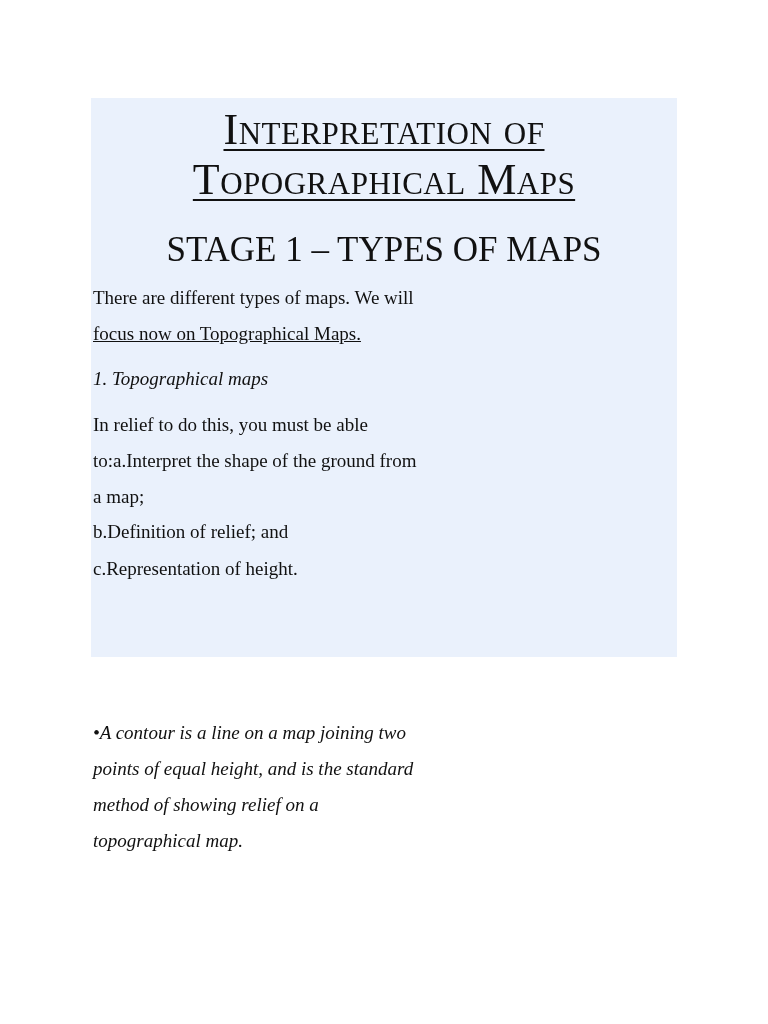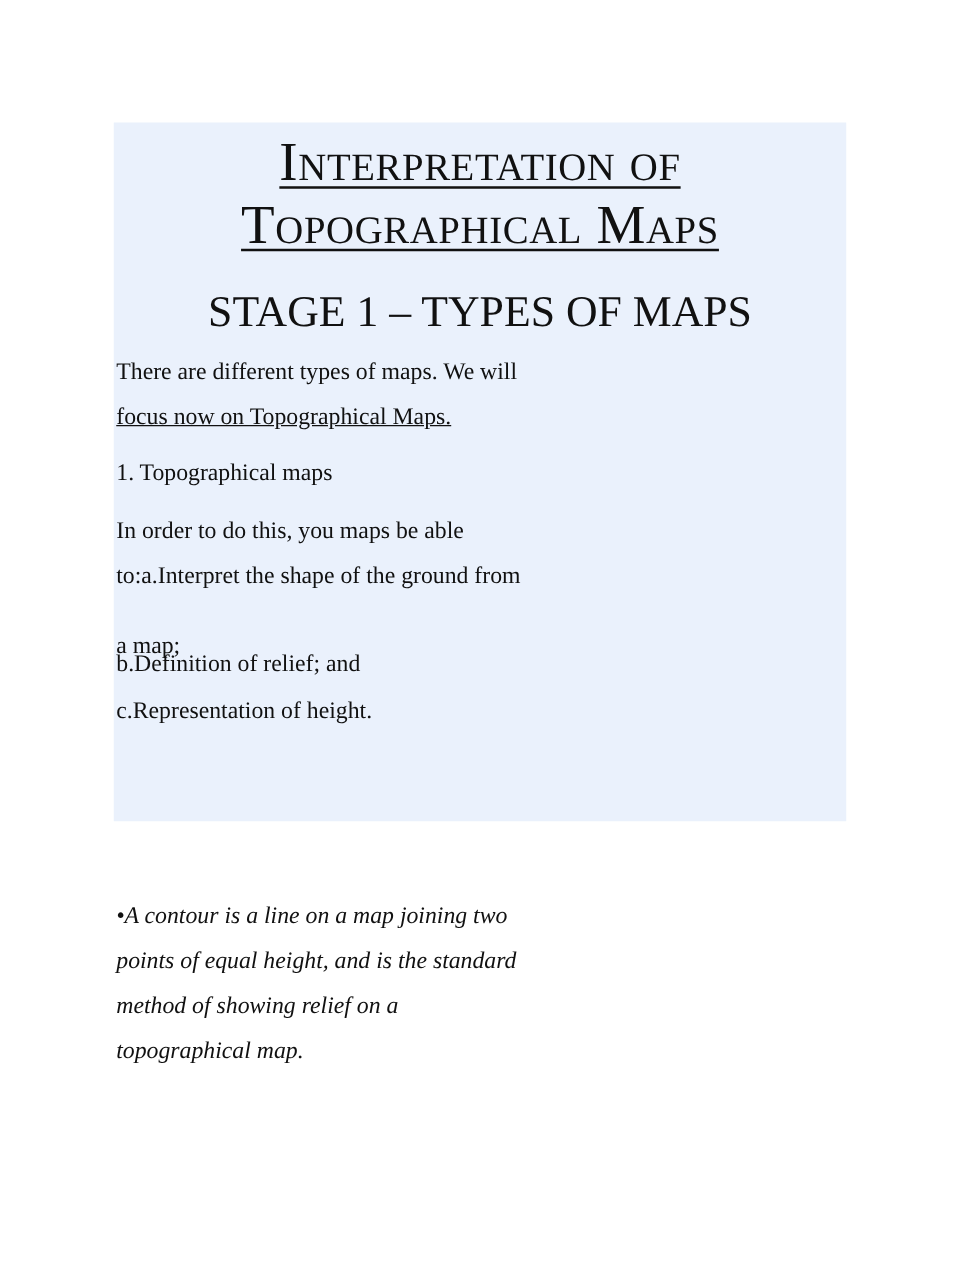--- a/index.html
+++ b/index.html
@@ -66,25 +66,25 @@
   <div class="slide">
 
     <div class="title l1">Interpretation of</div>
     <div class="title l2">Topographical Maps</div>
 
     <div class="heading" style="top:136px;">STAGE 1 – TYPES OF MAPS</div>
 
     <div class="text" style="top:182px;">There are different types of maps. We will</div>
     <div class="text" style="top:218px;text-decoration:underline;">focus now on Topographical Maps.</div>
 
-    <div class="text" style="top:263px;">1. Topographical maps</div>
+    <div class="text" style="top:263px;font-style:italic;">1. Topographical maps</div>
 
-    <div class="text" style="top:309px;">In order to do this, you maps be able</div>
+    <div class="text" style="top:309px;">In relief to do this, you must be able</div>
     <div class="text" style="top:345px;">to:a.Interpret the shape of the ground from</div>
-    <div class="text" style="top:401px;">a map;</div>
+    <div class="text" style="top:381px;">a map;</div>
     <div class="text" style="top:416px;">b.Definition of relief; and</div>
     <div class="text" style="top:453px;">c.Representation of height.</div>
 
 
     <div class="text italic" style="top:617px;text-align:center;">•A contour is a line on a map joining two</div>
     <div class="text italic" style="top:653px;font-style:italic;">points of equal height, and is the standard</div>
     <div class="text italic" style="top:689px;">method of showing relief on a</div>
     <div class="text italic" style="top:725px;">topographical map.</div>
 
   </div>

